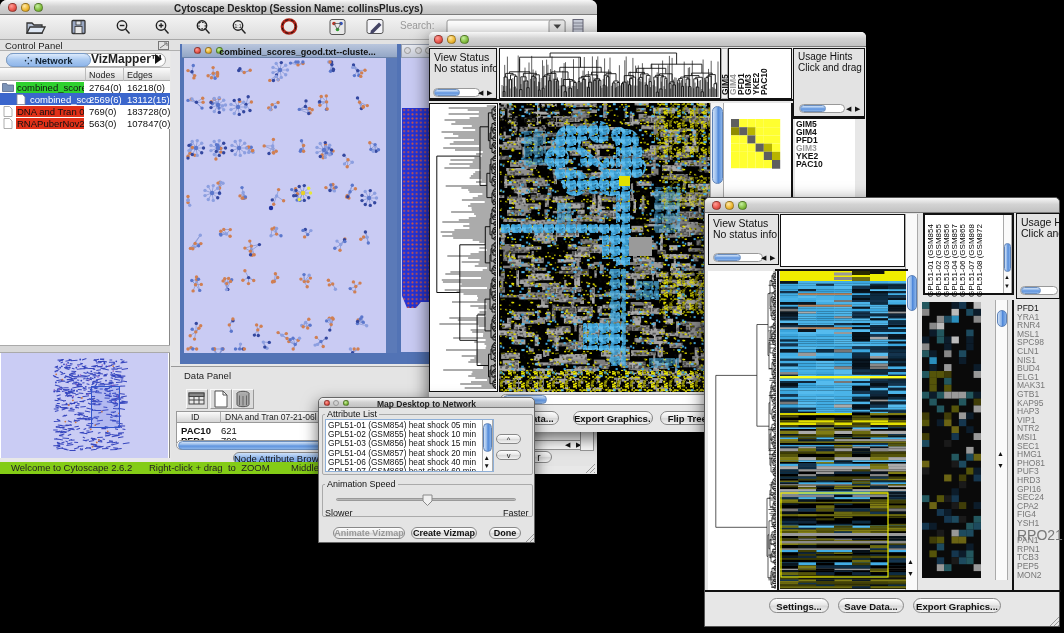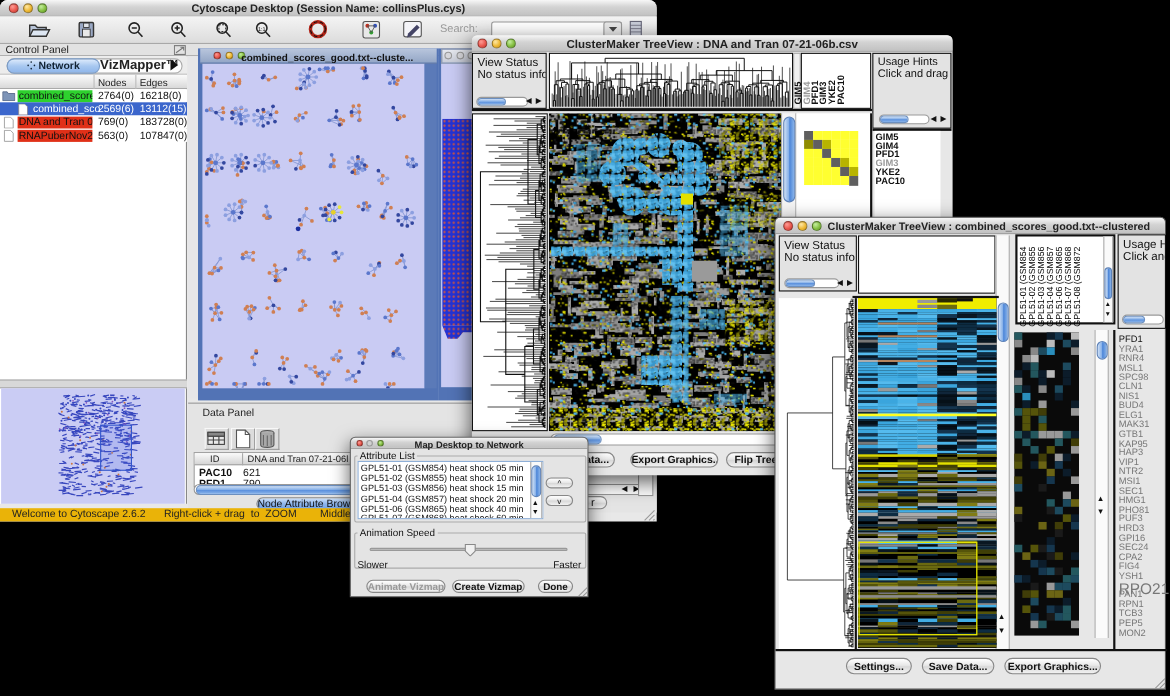--- a/index.html
+++ b/index.html
@@ -262,21 +262,21 @@
 <div class="abs" style="left:44px;top:23px;font-size:9.5px;color:#111;">790</div>
 </div>
 <div class="hscroll" style="left:5px;top:73px;width:412px;height:10px;"></div>
 <div class="hthumb" style="left:7px;top:73.5px;width:290px;"></div>
 <div class="arrbox" style="left:394px;top:74px;">◀</div>
 <div class="arrbox" style="left:405px;top:74px;">▶</div>
 <div class="abs" style="left:409px;top:64px;width:14px;height:20px;background:#fff;border:1px solid #999;"></div>
 <div class="aqbtn" style="left:62px;top:85px;width:92px;height:12px;line-height:12px;background:linear-gradient(#cde0f8,#8fb6ec 50%,#6fa0e4);font-size:9.5px;">Node Attribute Browse</div>
 <div class="aqbtn" style="left:355px;top:84px;width:26px;height:12px;line-height:12px;">r</div>
 </div>
-<div class="abs" style="left:0;top:462px;width:489px;height:12px;background:#eab308;font-size:9.5px;color:#222;">
+<div class="abs" style="left:0;top:462px;width:489px;height:12px;background:#84cc16;font-size:9.5px;color:#222;">
       <span class="abs" style="left:11px;">Welcome to Cytoscape 2.6.2</span>
       <span class="abs" style="left:149px;">Right-click + drag&nbsp;&nbsp;to&nbsp;&nbsp;ZOOM</span>
       <span class="abs" style="left:291px;">Middle-click +</span>
     </div>
 <svg class="abs" style="left:585px;top:463px;" width="11" height="11" viewBox="0 0 11 11">
       <path d="M10 1 L1 10 M10 5 L5 10 M10 9 L9 10" stroke="#999" stroke-width="1"></path>
     </svg>
 </div>
 <div class="win" style="left:399px;top:44px;width:41px;height:320px;background:#5273b5;">
 <div class="abs" style="left:2px;top:0;width:39px;height:14px;background:linear-gradient(#e8eaf0,#c8ccd8);border:1px solid #98a0b0;"></div>
@@ -765,21 +765,20 @@
 </div>
 <div class="abs" style="left:206px;top:14px;width:11px;height:295px;background:#5b7ab8;"></div>
 </div>
 <div class="win" style="left:429px;top:32px;width:437px;height:400px;background:#e7e7e7;border-radius:5px 5px 0 0;box-shadow:0 6px 18px rgba(0,0,0,.65);">
 <div class="tbar" style="height:15px;border-radius:5px 5px 0 0;"></div>
 <div class="lights" style="left:5px;top:3.2px;">
       <div class="lt r"></div>
       <div class="lt y"></div>
       <div class="lt g"></div>
     </div>
-<div class="ttext" style="top:2.5px;font-size:10.5px;">ClusterMaker TreeView : DNA and Tran 07-21-06b.csv</div>
 <div class="panel" style="left:0;top:16px;width:68px;height:51px;">
       <div class="ptext">View Status<br>No status info f</div>
       <div class="hscroll" style="left:3px;top:39px;width:47px;height:9px;"></div>
       <div class="hthumb" style="left:4px;top:39.5px;width:26px;height:7px;"></div>
       <div class="arrbox" style="left:48px;top:40px;">◀</div>
       <div class="arrbox" style="left:57px;top:40px;">▶</div>
     </div>
 <div class="abs" style="left:70px;top:16px;width:222px;height:51px;background:#fff;border:1px solid #111;">
 <svg width="220" height="49" viewBox="0 0 220 49">
         <path d="M2.0 48V36.0M3.4 48V37.1M4.7 48V15.9M6.1 48V36.8M7.4 48V7.6M8.8 48V29.8M10.1 48V39.5M11.4 48V30.1M12.8 48V29.1M14.1 48V38.1M15.5 48V37.5M16.8 48V39.4M18.2 48V6.5M19.6 48V10.0M20.9 48V35.1M22.3 48V28.3M23.6 48V31.5M25.0 48V18.6M26.3 48V33.2M27.7 48V31.2M29.0 48V13.5M30.4 48V29.9M31.7 48V6.9M33.1 48V20.5M34.4 48V32.1M35.8 48V21.7M37.1 48V37.2M38.5 48V32.7M39.8 48V33.1M41.2 48V29.0M42.5 48V11.2M43.9 48V16.8M45.2 48V36.5M46.6 48V10.6M47.9 48V15.7M49.3 48V28.2M50.6 48V20.0M52.0 48V7.4M53.3 48V29.6M54.7 48V21.0M56.0 48V31.7M57.4 48V28.4M58.7 48V40.0M60.1 48V36.5M61.4 48V28.9M62.8 48V21.8M64.1 48V14.1M65.5 48V13.2M66.8 48V37.7M68.2 48V36.9M69.5 48V29.3M70.9 48V39.0M72.2 48V36.8M73.5 48V10.2M74.9 48V37.0M76.2 48V33.5M77.6 48V40.0M78.9 48V8.3M80.3 48V33.6M81.6 48V33.2M83.0 48V21.6M84.3 48V8.0M85.7 48V29.9M87.0 48V37.6M88.4 48V22.0M89.7 48V29.6M91.1 48V32.7M92.4 48V7.4M93.8 48V28.5M95.1 48V29.6M96.5 48V10.8M97.8 48V7.4M99.2 48V29.8M100.5 48V36.9M101.9 48V38.8M103.2 48V29.9M104.6 48V9.4M105.9 48V36.5M107.3 48V37.4M108.6 48V20.4M110.0 48V8.6M111.3 48V36.8M112.7 48V35.3M114.0 48V33.7M115.4 48V38.7M116.7 48V38.0M118.1 48V36.9M119.4 48V16.2M120.8 48V36.4M122.1 48V34.0M123.5 48V33.2M124.8 48V11.3M126.2 48V7.5M127.5 48V31.5M128.9 48V32.1M130.2 48V22.6M131.6 48V36.2M132.9 48V8.9M134.3 48V36.5M135.6 48V16.6M137.0 48V36.6M138.3 48V16.4M139.7 48V32.0M141.0 48V32.8M142.4 48V14.2M143.7 48V18.8M145.1 48V33.2M146.4 48V34.6M147.8 48V37.5M149.1 48V29.4M150.5 48V38.1M151.8 48V14.7M153.2 48V36.1M154.5 48V31.2M155.9 48V37.4M157.2 48V23.4M158.6 48V15.4M159.9 48V39.2M161.3 48V32.6M162.6 48V11.5M164.0 48V37.2M165.3 48V40.0M166.7 48V30.9M168.0 48V16.3M169.4 48V6.9M170.7 48V39.5M172.1 48V8.9M173.4 48V30.6M174.8 48V28.3M176.1 48V28.8M177.5 48V32.8M178.8 48V34.1M180.2 48V33.6M181.5 48V31.2M182.9 48V37.0M184.2 48V12.6M185.6 48V33.9M186.9 48V36.8M188.3 48V18.8M189.6 48V18.2M191.0 48V38.4M192.3 48V11.6M193.7 48V39.3M195.0 48V33.6M196.4 48V37.6M197.7 48V29.3M199.1 48V31.8M200.4 48V31.0M201.8 48V40.0M203.1 48V10.5M204.5 48V28.8M205.8 48V31.2M207.2 48V32.9M208.5 48V19.9M209.9 48V39.7M211.2 48V11.8M212.6 48V38.1M213.9 48V38.6M215.3 48V39.8M216.6 48V33.4M218.0 48V12.5" stroke="#444" stroke-width="0.85" fill="none"></path>
@@ -1778,21 +1777,20 @@
 <div class="aqbtn" style="left:144px;top:379px;width:80px;height:14px;line-height:14px;font-weight:bold;font-size:9.5px;">Export Graphics...</div>
 <div class="aqbtn" style="left:231px;top:379px;width:86px;height:14px;line-height:14px;font-weight:bold;font-size:9.5px;">Flip Tree Nodes</div>
 </div>
 <div class="win" style="left:704px;top:197px;width:356px;height:430px;background:#e7e7e7;border-radius:5px 5px 0 0;box-shadow:0 6px 18px rgba(0,0,0,.65);border:1px solid #555;">
 <div class="tbar" style="height:15px;border-radius:5px 5px 0 0;"></div>
 <div class="lights" style="left:7px;top:3.2px;">
       <div class="lt r"></div>
       <div class="lt y"></div>
       <div class="lt g"></div>
     </div>
-<div class="ttext" style="left:36px;width:316px;top:3px;font-size:9.8px;">ClusterMaker TreeView : combined_scores_good.txt--clustered</div>
 <div class="panel" style="left:3px;top:16px;width:71px;height:51px;">
       <div class="ptext">View Status<br>No status info t</div>
       <div class="hscroll" style="left:4px;top:38px;width:50px;height:9px;"></div>
       <div class="hthumb" style="left:5px;top:38.5px;width:27px;height:7px;"></div>
       <div class="arrbox" style="left:52px;top:39px;">◀</div>
       <div class="arrbox" style="left:61px;top:39px;">▶</div>
     </div>
 <div class="abs" style="left:75px;top:16px;width:125px;height:53px;background:#fff;border:1px solid #111;"></div>
 <div class="sb-v" style="left:200px;top:16px;width:13px;height:377px;background:#fafafa;"></div>
 <div class="sb-vthumb" style="left:201.5px;top:77px;width:10px;height:36px;"></div>

